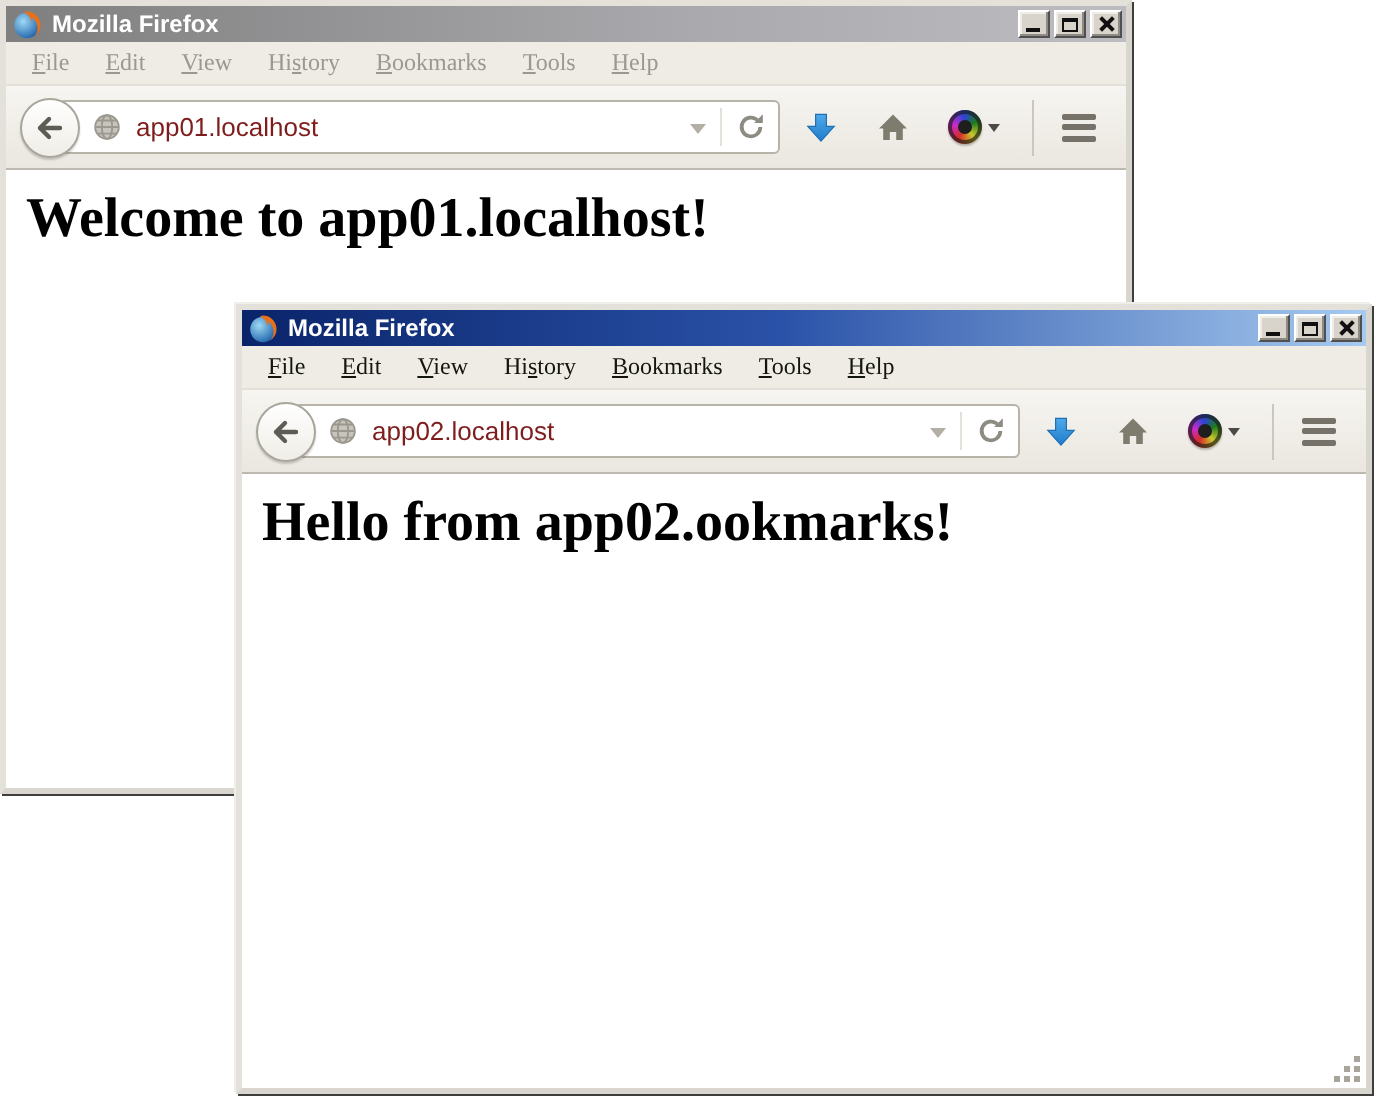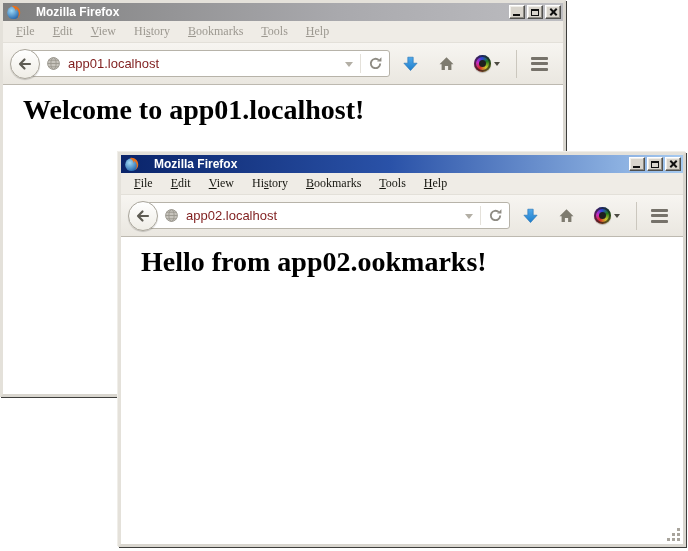--- a/index.html
+++ b/index.html
@@ -14,21 +14,21 @@
     position:absolute;
     background:#ECE9E2;
     border:3px solid #D9D6CF;
     border-top-color:#E4E1DA; border-left-color:#E4E1DA;
     box-shadow:1px 1px 0 0 #3E3E3C, -1px -1px 0 0 #F0EEE9;
   }
   .window-inner { display:flex; flex-direction:column; height:100%; width:100%; }
 
   .titlebar {
     height:18px; flex:0 0 18px; display:flex; align-items:center;
-    padding:0 2px 0 3px; gap:13px;
+    padding:0 2px 0 3px; gap:3px;
   }
   .titlebar.active   { background:linear-gradient(90deg,#0A246A 0%,#2A52A8 48%,#A6CAF0 100%); }
   .titlebar.inactive { background:linear-gradient(90deg,#7F7F7F 0%,#A9A9AD 60%,#BDBDC1 100%); }
   .title-text {
     color:#FFFFFF; font-weight:bold; font-size:12px; flex:1;
     white-space:nowrap; overflow:hidden; padding-left:2px; line-height:18px;
   }
   .ff-icon { width:15px; height:15px; display:inline-flex; }
   .ff-icon svg { width:15px; height:15px; }
 
@@ -107,21 +107,21 @@
     width:0; height:0; border:3.5px solid transparent; border-top:4.5px solid #4C4A42; margin-top:4px;
   }
   .toolbar-sep { width:1px; height:28px; background:#CBC7BE; margin:0 2px 0 8px; flex:0 0 1px; }
   .hamburger { display:flex; flex-direction:column; gap:2.5px; }
   .hamburger span { width:17px; height:3px; background:#76726A; border-radius:1px; }
 
   
   .content { flex:1; background:#FFFFFF; overflow:hidden; padding:0 8px; }
   .page-heading {
     font-family:"Liberation Serif", serif; font-weight:bold;
-    font-size:28px; color:#000000; margin:9px 0 0 12px; white-space:nowrap;
+    font-size:28px; color:#000000; margin:9px 0 0 2px; white-space:nowrap;
   }
 
   
   .resize-grip { position:absolute; right:2px; bottom:2px; width:14px; height:14px; }
   .resize-grip::before {
     content:""; position:absolute; right:1px; bottom:1px; width:3px; height:3px;
     background:#A8A49C;
     box-shadow:-5px 0 #A8A49C, 0 -5px #A8A49C, -10px 0 #A8A49C, -5px -5px #A8A49C, 0 -10px #A8A49C;
   }
 

